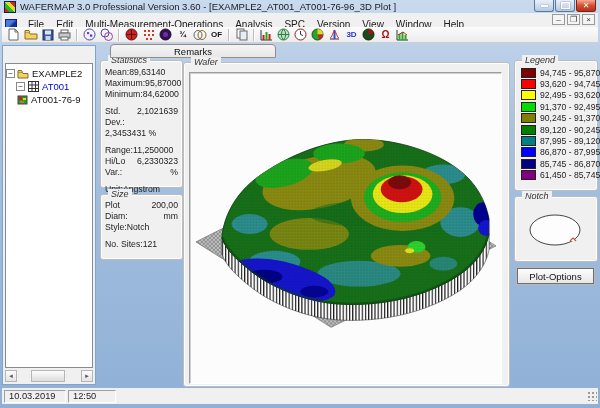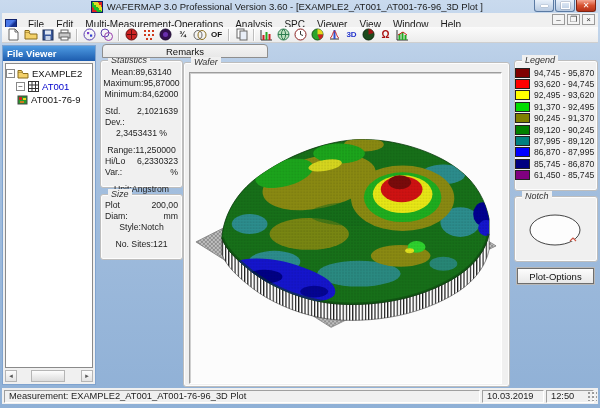--- a/index.html
+++ b/index.html
@@ -2,21 +2,21 @@
 <html><head>
 <meta charset="utf-8">
 <style>
   html,body{margin:0;padding:0;}
   body{width:600px;height:408px;position:relative;overflow:hidden;
        font-family:"Liberation Sans","DejaVu Sans",sans-serif;font-size:10px;color:#111;
        background:linear-gradient(180deg,#c9daee 0%,#a8c2e0 30%,#8fb0d6 100%);}
   .abs{position:absolute;}
 
   
-  .titlebar{left:0;top:0;width:483px;height:13px;display:flex;align-items:center;padding-left:4px;box-sizing:border-box;justify-content:flex-end;}
+  .titlebar{left:0;top:0;width:483px;height:13px;display:flex;align-items:center;padding-left:4px;box-sizing:border-box;}
   .appicon{width:10px;height:10px;margin-right:4px;background:#1a3fae;border:1px solid #0a1f66;
            background-image:linear-gradient(45deg,#d22 25%,#2b2 25%,#2b2 50%,#dd2 50%,#dd2 75%,#d22 75%);}
   .titletext{font-size:9.5px;color:#1b1b1b;white-space:nowrap;}
   .winbtns{position:absolute;right:4px;top:0;display:flex;}
   .wbtn{width:20px;height:12px;border:1px solid #5a7aa3;border-top:none;box-sizing:border-box;
         background:linear-gradient(#e8f0fa,#b6c9e0);display:flex;align-items:center;justify-content:center;
         color:#fff;font-size:8px;border-radius:0 0 3px 3px;margin-left:1px;}
   .wbtn .bar{width:7px;height:2px;background:#fff;box-shadow:0 0 1px #334;}
   .wbtn .box{width:7px;height:5px;border:1px solid #fff;box-shadow:0 0 1px #334;}
   .wbtn.close{background:linear-gradient(#f5a894,#d6502f 50%,#b53118);border-color:#7e2310;color:#fff;font-weight:bold;}
@@ -51,39 +51,39 @@
   .fvscroll{position:absolute;left:2px;bottom:2px;right:2px;height:13px;background:#f0f0f0;display:flex;align-items:center;}
   .sbtn{width:12px;height:12px;border:1px solid #b5b5b5;background:linear-gradient(#fdfdfd,#e3e3e3);
         font-size:7px;line-height:10px;text-align:center;color:#555;box-sizing:border-box;}
   .sthumb{width:34px;height:12px;border:1px solid #b5b5b5;background:linear-gradient(#fdfdfd,#dcdcdc);margin-left:14px;box-sizing:border-box;}
 
   
   .gb{position:absolute;border:1px solid #bdbdbd;border-radius:3px;background:#f0f0f0;box-shadow:inset 0 0 0 1px #fdfdfd;}
   .gbt{position:absolute;top:-6px;left:7px;background:#f0f0f0;padding:0 3px;font-size:9px;color:#333;line-height:10px;font-style:italic;}
 
   
-  .srow{display:flex;justify-content:center;padding:0 4px;font-size:8.7px;line-height:11px;}
+  .srow{display:flex;justify-content:flex-start;padding:0 4px;font-size:8.7px;line-height:11px;}
   .srow .lab{color:#222;}
   .srow .val{color:#222;text-align:right;}
   .sgap{height:6px;}
 
   
   .tabbar{left:100px;top:44px;width:332px;height:14px;display:flex;}
   .tab{width:166px;height:14px;border:1px solid #8e8e8e;border-radius:4px 4px 0 0;box-sizing:border-box;
        display:flex;align-items:center;justify-content:center;font-size:9.5px;background:linear-gradient(#ffffff,#efefef);}
   .tab.active{font-weight:bold;background:#f6f6f6;border-bottom-color:#f6f6f6;}
-  .tab.inactive{background:linear-gradient(#f4f4f4,#e8e8e8);margin-left:2px;}
+  .tab.inactive{background:linear-gradient(#f4f4f4,#e8e8e8);margin-left:10px;}
 
   
   .plotinner{position:absolute;left:5px;top:9px;width:313px;height:312px;background:#fcfcfc;
              border:1px solid #9d9d9d;border-right-color:#fff;border-bottom-color:#fff;box-sizing:border-box;
              box-shadow:inset 1px 1px 0 #cfcfcf;}
 
   
-  .lrow{display:flex;align-items:center;height:11.4px;text-align:center;}
+  .lrow{display:flex;align-items:center;height:11.4px;padding-left:6px;text-align:center;}
   .sw{width:13px;height:8px;border:1px solid #222;margin-right:4px;flex:0 0 auto;}
   .lrange{font-size:8.6px;color:#222;white-space:nowrap;}
 
   
   .pobtn{position:absolute;left:517px;top:268px;width:77px;height:16px;border:1px solid #6e6e6e;
          background:linear-gradient(#fdfdfd,#e8e8e8);box-shadow:0 0 0 1px #b8b8b8;
          display:flex;align-items:center;justify-content:center;font-size:9.5px;box-sizing:border-box;}
 
   
   .statusbar{left:2px;top:388px;width:596px;height:16px;background:#f0f0f0;display:flex;align-items:center;box-sizing:border-box;}
@@ -109,21 +109,21 @@
   <span class="wbtn close">✕</span>
 </div>
 
 <div class="abs menubar">
   <span class="mdiicon"></span>
   <span class="menuitem">File</span>
   <span class="menuitem">Edit</span>
   <span class="menuitem">Multi-Measurement-Operations</span>
   <span class="menuitem">Analysis</span>
   <span class="menuitem">SPC</span>
-  <span class="menuitem">Viewer</span>
+  <span class="menuitem">Version</span>
   <span class="menuitem">View</span>
   <span class="menuitem">Window</span>
   <span class="menuitem">Help</span>
 </div>
 <div class="mdibtns">
   <span class="mdib">–</span>
   <span class="mdib">❐</span>
   <span class="mdib">×</span>
 </div>
 
@@ -258,21 +258,20 @@
         <path d="M1,11 h11 M1,11 v-10" stroke="#333"></path>
         <rect x="2.5" y="5" width="2" height="6" fill="#22aa22"></rect>
         <rect x="5.5" y="3" width="2" height="8" fill="#22aa22"></rect>
         <rect x="8.5" y="6" width="2" height="5" fill="#22aa22"></rect>
         <path d="M2,6 L7,3 L11,6" fill="none" stroke="#cc2222"></path>
       </svg>
   </span>
 </div>
 
 <div class="abs fileviewer">
-  <div class="fvheader">File Viewer</div>
   <div class="fvtree">
     <div class="trow">
       <span class="expander">−</span>
       <span class="ticon">
         <svg width="12" height="10">
             <path d="M1,3 h4 l1,1.5 h5 v4.5 h-10 z" fill="#f3d16a" stroke="#8a6d1d"></path>
             <path d="M1,3 v-1.5 h3.5 l1,1.5" fill="#f3d16a" stroke="#8a6d1d"></path>
           </svg>
       </span>
       <span>EXAMPLE2</span>
@@ -488,17 +487,16 @@
     <ellipse cx="40" cy="30" rx="25" ry="15" fill="#fdfdfd" stroke="#444" stroke-width="1"></ellipse>
     <path d="M55,41 l3,-3 l3,3" fill="#fdfdfd" stroke="#cc5544" stroke-width="1.2"></path>
   </svg>
 </div>
 
 <div class="pobtn">
   <span>Plot-Options</span>
 </div>
 
 <div class="abs statusbar">
-  <div class="scell" style="width:476px">Measurement: EXAMPLE2_AT001_AT001-76-96_3D Plot</div>
   <div class="scell" style="width:62px">10.03.2019</div>
   <div class="scell" style="width:48px">12:50</div>
 </div>
 <div class="grip"></div>
 
 </body></html>

